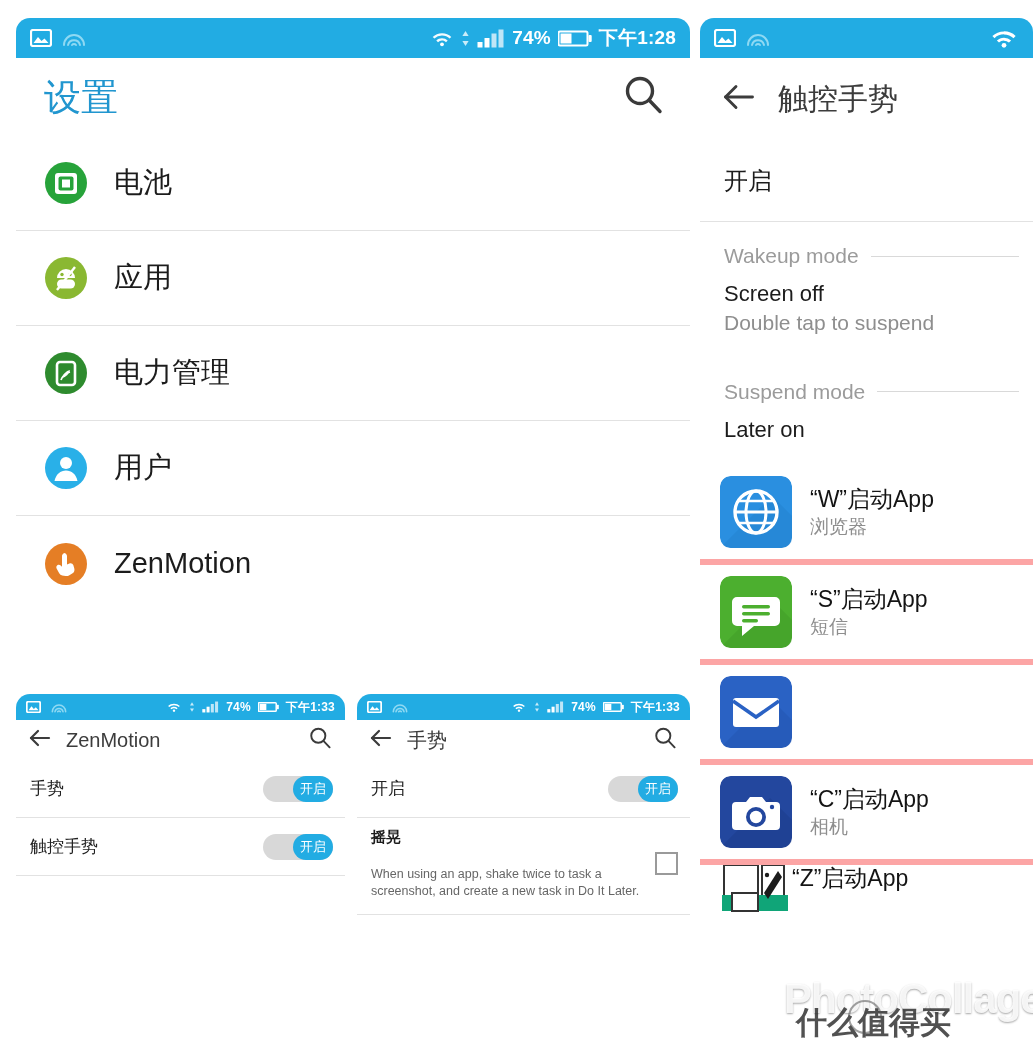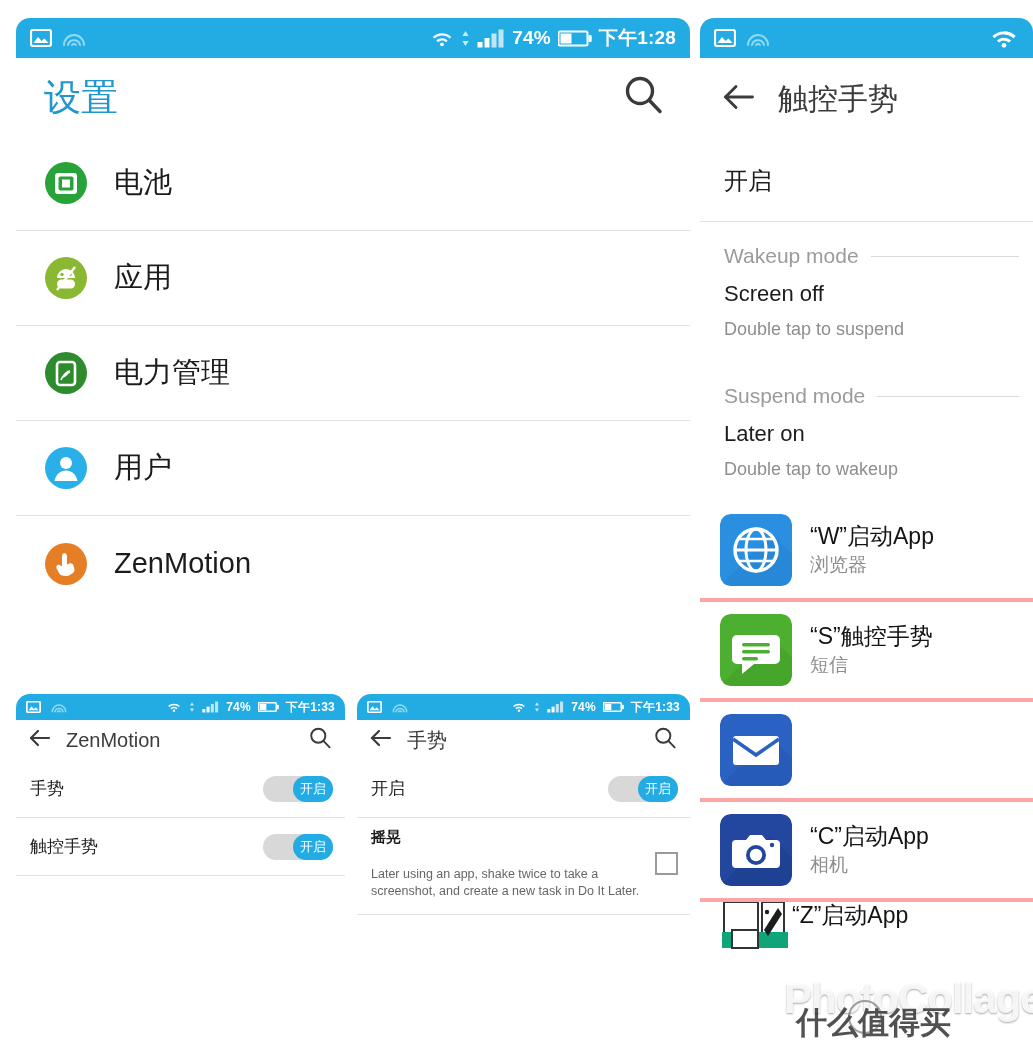--- a/index.html
+++ b/index.html
@@ -96,25 +96,25 @@
   #panel-touch{left:700px;top:18px;width:333px;height:1023px;}
   #panel-touch .statusbar{height:40px;padding:0 14px;}
   .touch-head{height:82px;display:flex;align-items:center;padding:0 18px 0 20px;box-sizing:border-box;}
   .touch-title{font-size:30px;color:#3c3c3c;margin-left:20px;}
   .t-onoff{height:82px;display:flex;align-items:center;padding:0 24px;box-sizing:border-box;font-size:24px;color:#1c1c1c;border-bottom:1px solid #e2e2e2;}
   .sect{display:flex;align-items:center;padding:22px 14px 6px 24px;}
   .sect-label{font-size:21px;color:#9b9b9b;white-space:nowrap;}
   .sect-rule{flex:1;height:1px;background:#d9d9d9;margin-left:12px;}
   .t-item{padding:6px 24px 22px 24px;}
   .t-item .t-main{font-size:22px;color:#1c1c1c;line-height:1.25;}
-  .t-item .t-sub{font-size:18px;color:#8e8e8e;margin-top:10px;line-height:1.25;}
+  .t-item .t-sub{font-size:21px;color:#8e8e8e;margin-top:2px;line-height:1.25;}
   .approw{
     display:flex;align-items:center;
     padding:10px 14px 10px 20px;box-sizing:border-box;
-    border-bottom:4px solid #fca5a5;
+    border-bottom:6px solid #fca5a5;
     height:100px;
   }
   .appicon{width:72px;height:72px;flex:0 0 72px;margin-right:18px;border-radius:10px;}
   .apptext{display:flex;flex-direction:column;justify-content:center;}
   .appmain{font-size:23px;color:#141414;line-height:1.2;white-space:nowrap;}
   .appsub{font-size:19px;color:#8e8e8e;margin-top:3px;line-height:1.2;}
   .lastrow{height:60px;display:flex;align-items:flex-start;padding-left:20px;overflow:hidden;}
 
   
   .wm{
@@ -388,21 +388,21 @@
     <div class="grow">
       <div class="glbl">开启</div>
       <div class="toggle">
         <div class="knob">开启</div>
       </div>
     </div>
 
     <div class="shake-row">
       <div class="shake-txt">
         <div class="shake-title">摇晃</div>
-        <div class="shake-desc">Later using an app, shake twice to take a screenshot, and create a new task in Do It Later.</div>
+        <div class="shake-desc">When using an app, shake twice to task a screenshot, and create a new task in Do It Later.</div>
       </div>
       <div class="checkbox"></div>
     </div>
   </div>
 
   <div class="panel" id="panel-touch">
 
     <div class="statusbar">
       <div class="sb-left">
         <svg width="22" height="18" viewBox="0 0 22 18">
@@ -450,21 +450,20 @@
       <div class="t-main">Screen off</div>
       <div class="t-sub">Double tap to suspend</div>
     </div>
 
     <div class="sect">
       <div class="sect-label">Suspend mode</div>
       <div class="sect-rule"></div>
     </div>
     <div class="t-item">
       <div class="t-main">Later on</div>
-      <div class="t-sub">Double tap to wakeup</div>
     </div>
 
     <div class="approw">
       <svg class="appicon" viewBox="0 0 72 72">
         <rect width="72" height="72" rx="11" fill="#2a8fe0"></rect>
         <path d="M0 72 L52 20 L72 40 L72 72 Z" fill="#1f7cc7" opacity=".35"></path>
         <circle cx="36" cy="36" r="21" fill="none" stroke="#fff" stroke-width="3.4"></circle>
         <ellipse cx="36" cy="36" rx="10" ry="21" fill="none" stroke="#fff" stroke-width="3"></ellipse>
         <line x1="15" y1="36" x2="57" y2="36" stroke="#fff" stroke-width="3"></line>
         <line x1="19" y1="25" x2="53" y2="25" stroke="#fff" stroke-width="2.6"></line>
@@ -479,21 +478,21 @@
     <div class="approw">
       <svg class="appicon" viewBox="0 0 72 72">
         <rect width="72" height="72" rx="11" fill="#4caf2f"></rect>
         <path d="M0 72 L50 22 L72 44 L72 72 Z" fill="#3d9324" opacity=".35"></path>
         <path d="M17 21h38a5 5 0 0 1 5 5v19a5 5 0 0 1-5 5H34l-12 10v-10h-5a5 5 0 0 1-5-5V26a5 5 0 0 1 5-5z" fill="#fff"></path>
         <rect x="22" y="29" width="28" height="3.4" rx="1.7" fill="#4caf2f"></rect>
         <rect x="22" y="36" width="28" height="3.4" rx="1.7" fill="#4caf2f"></rect>
         <rect x="22" y="43" width="16" height="3.4" rx="1.7" fill="#4caf2f"></rect>
       </svg>
       <div class="apptext">
-        <div class="appmain">“S”触控手势</div>
+        <div class="appmain">“S”启动App</div>
         <div class="appsub">短信</div>
       </div>
     </div>
 
     <div class="approw">
       <svg class="appicon" viewBox="0 0 72 72">
         <rect width="72" height="72" rx="11" fill="#2a62c4"></rect>
         <path d="M0 72 L50 22 L72 44 L72 72 Z" fill="#1f4fa8" opacity=".35"></path>
         <rect x="13" y="22" width="46" height="29" rx="3" fill="#fff"></rect>
         <path d="M13 25 L36 41 L59 25" fill="none" stroke="#2a62c4" stroke-width="3.6"></path>

